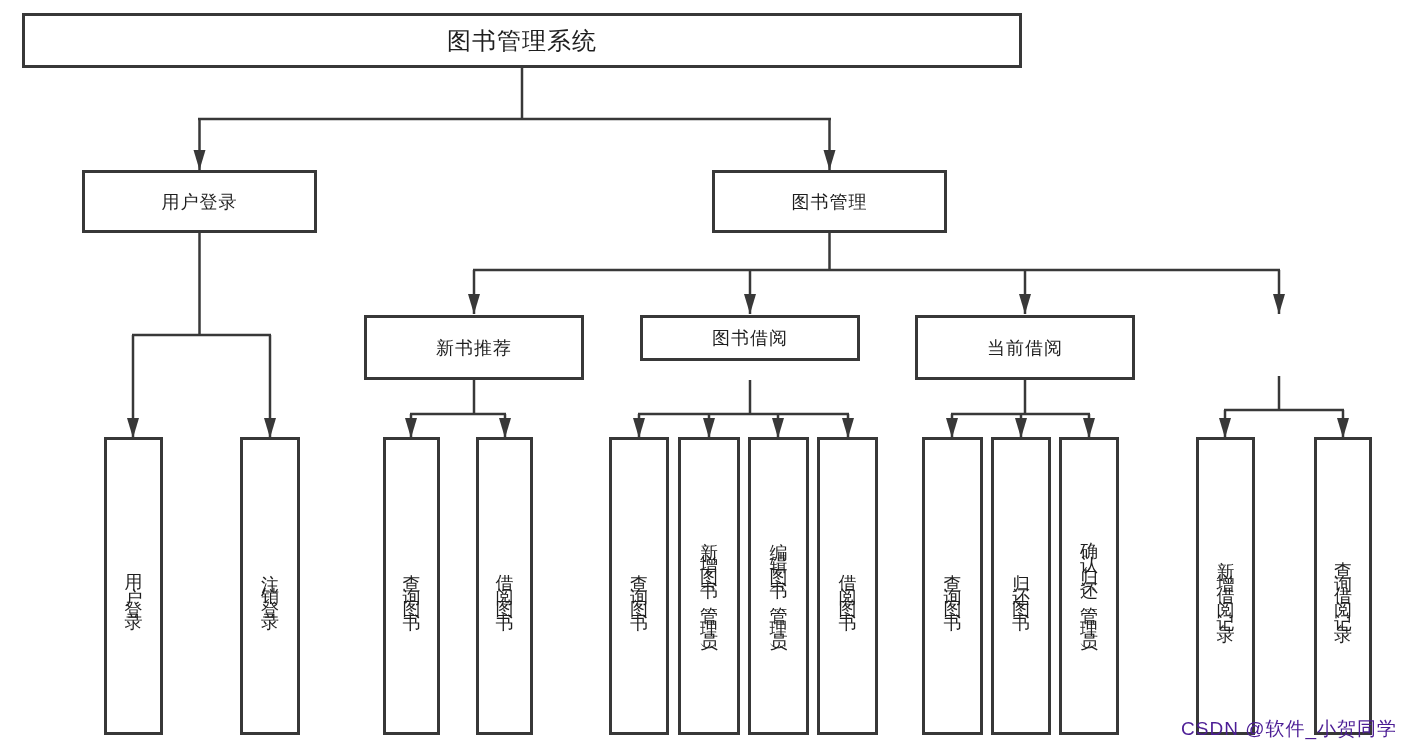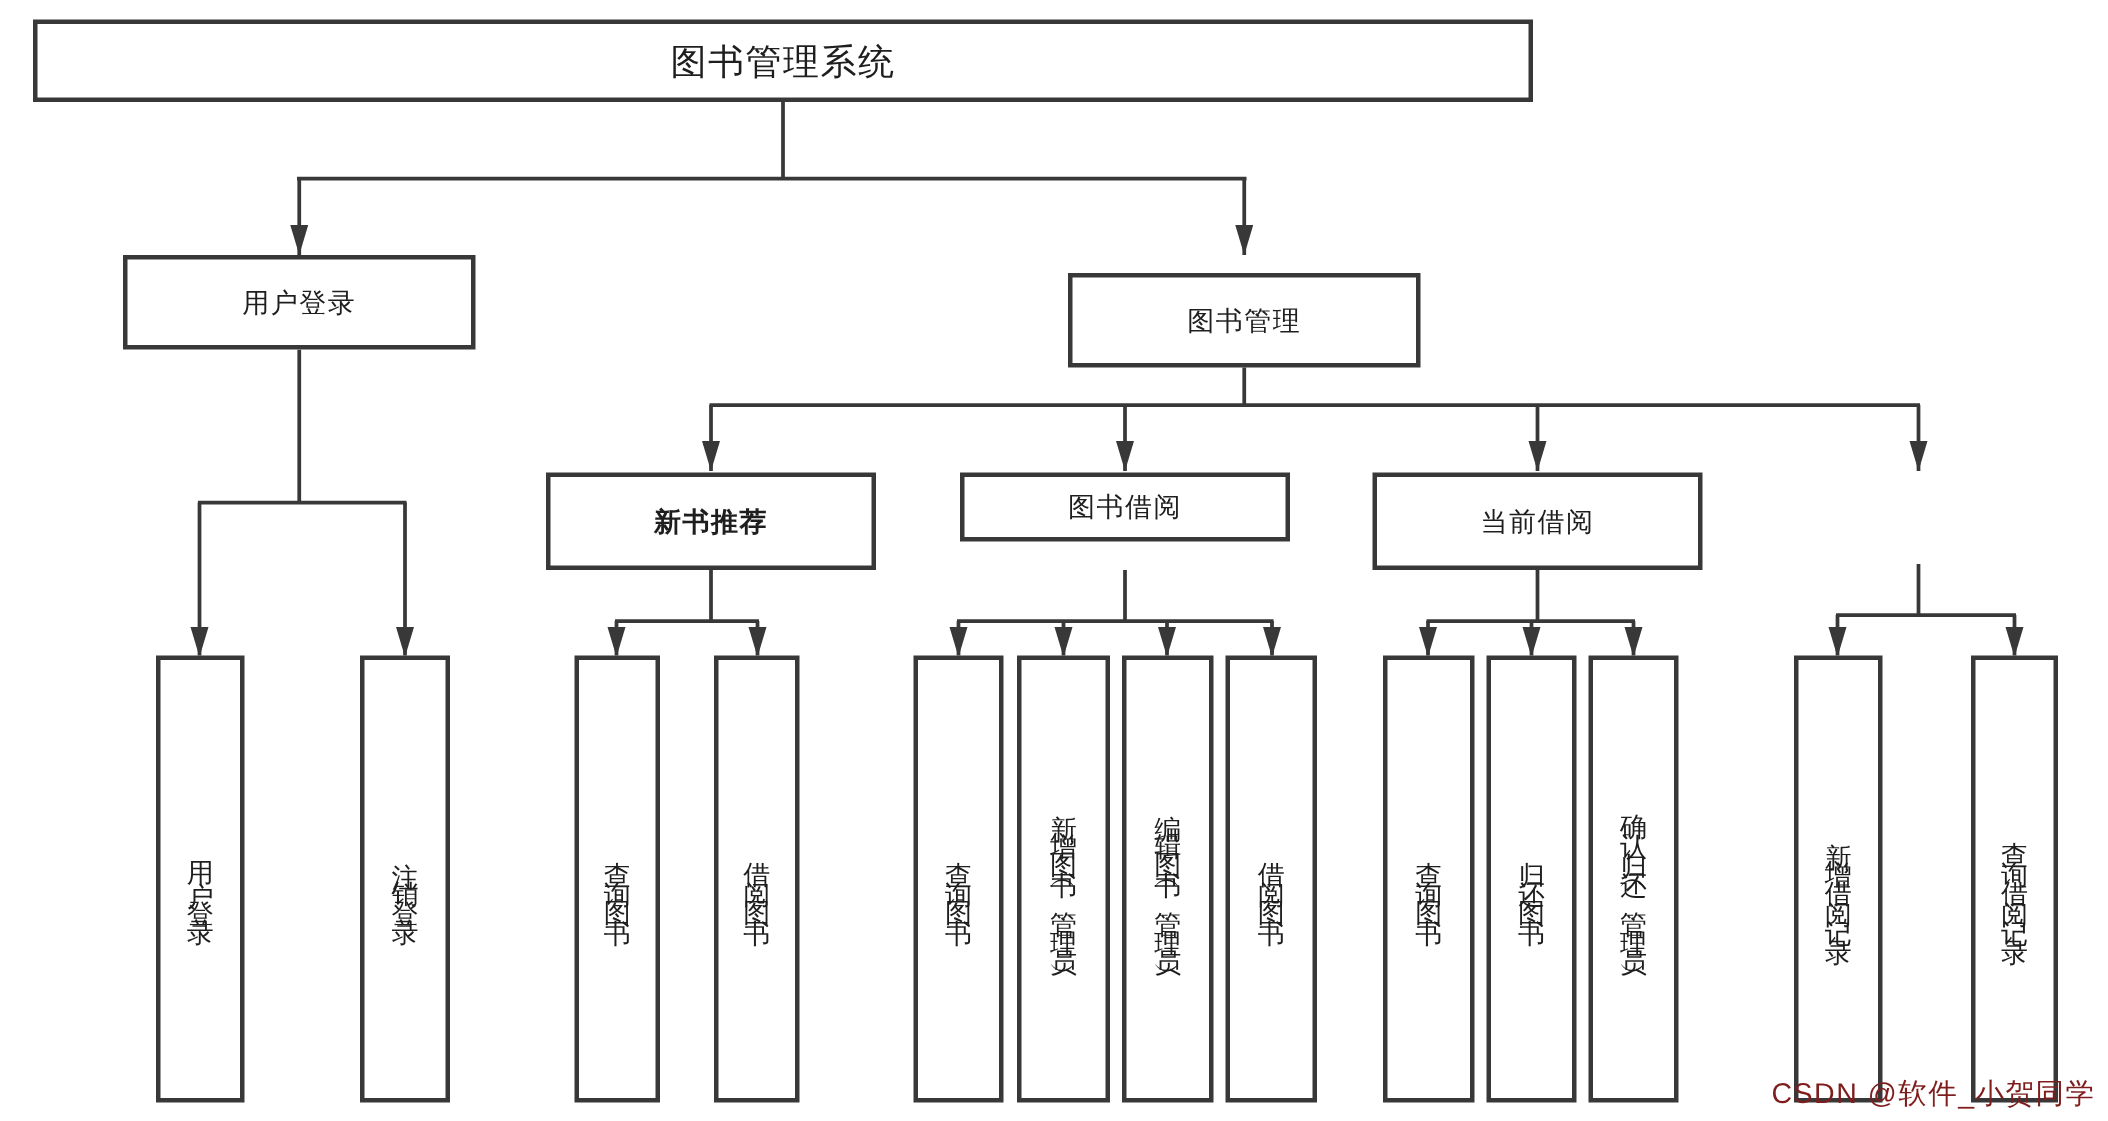--- a/index.html
+++ b/index.html
@@ -35,21 +35,21 @@
     letter-spacing:13px;
     line-height:1;
     white-space:nowrap;
   }
   .watermark{
     position:absolute;
     right:8px;
     bottom:5px;
     z-index:3;
     font-size:19px;
-    color:#7f1d1d;
+    color:#4c1d95;
     letter-spacing:1px;
     white-space:nowrap;
   }
   line.c{stroke:#383838;stroke-width:2.5;}
 </style>
 </head>
 <body>
 
 <div id="stage">
 
@@ -100,25 +100,25 @@
     </g>
   </svg>
 
   <div class="node root" style="left:22px;top:13px;width:1000px;height:55px;">
     <span class="hlabel">图书管理系统</span>
   </div>
 
   <div class="node" style="left:82px;top:170px;width:235px;height:63px;">
     <span class="hlabel">用户登录</span>
   </div>
-  <div class="node" style="left:712px;top:170px;width:235px;height:63px;margin-top:12px;">
+  <div class="node" style="left:712px;top:170px;width:235px;height:63px;">
     <span class="hlabel">图书管理</span>
   </div>
 
-  <div class="node" style="left:364px;top:315px;width:220px;height:65px;font-weight:bold;">
+  <div class="node" style="left:364px;top:315px;width:220px;height:65px;">
     <span class="hlabel">新书推荐</span>
   </div>
   <div class="node" style="left:640px;top:315px;width:220px;height:46px;">
     <span class="hlabel">图书借阅</span>
   </div>
   <div class="node" style="left:915px;top:315px;width:220px;height:65px;text-align:center;">
     <span class="hlabel">当前借阅</span>
   </div>
 
   <div class="node leaf" style="left:104px;top:437px;width:59px;height:298px;">

